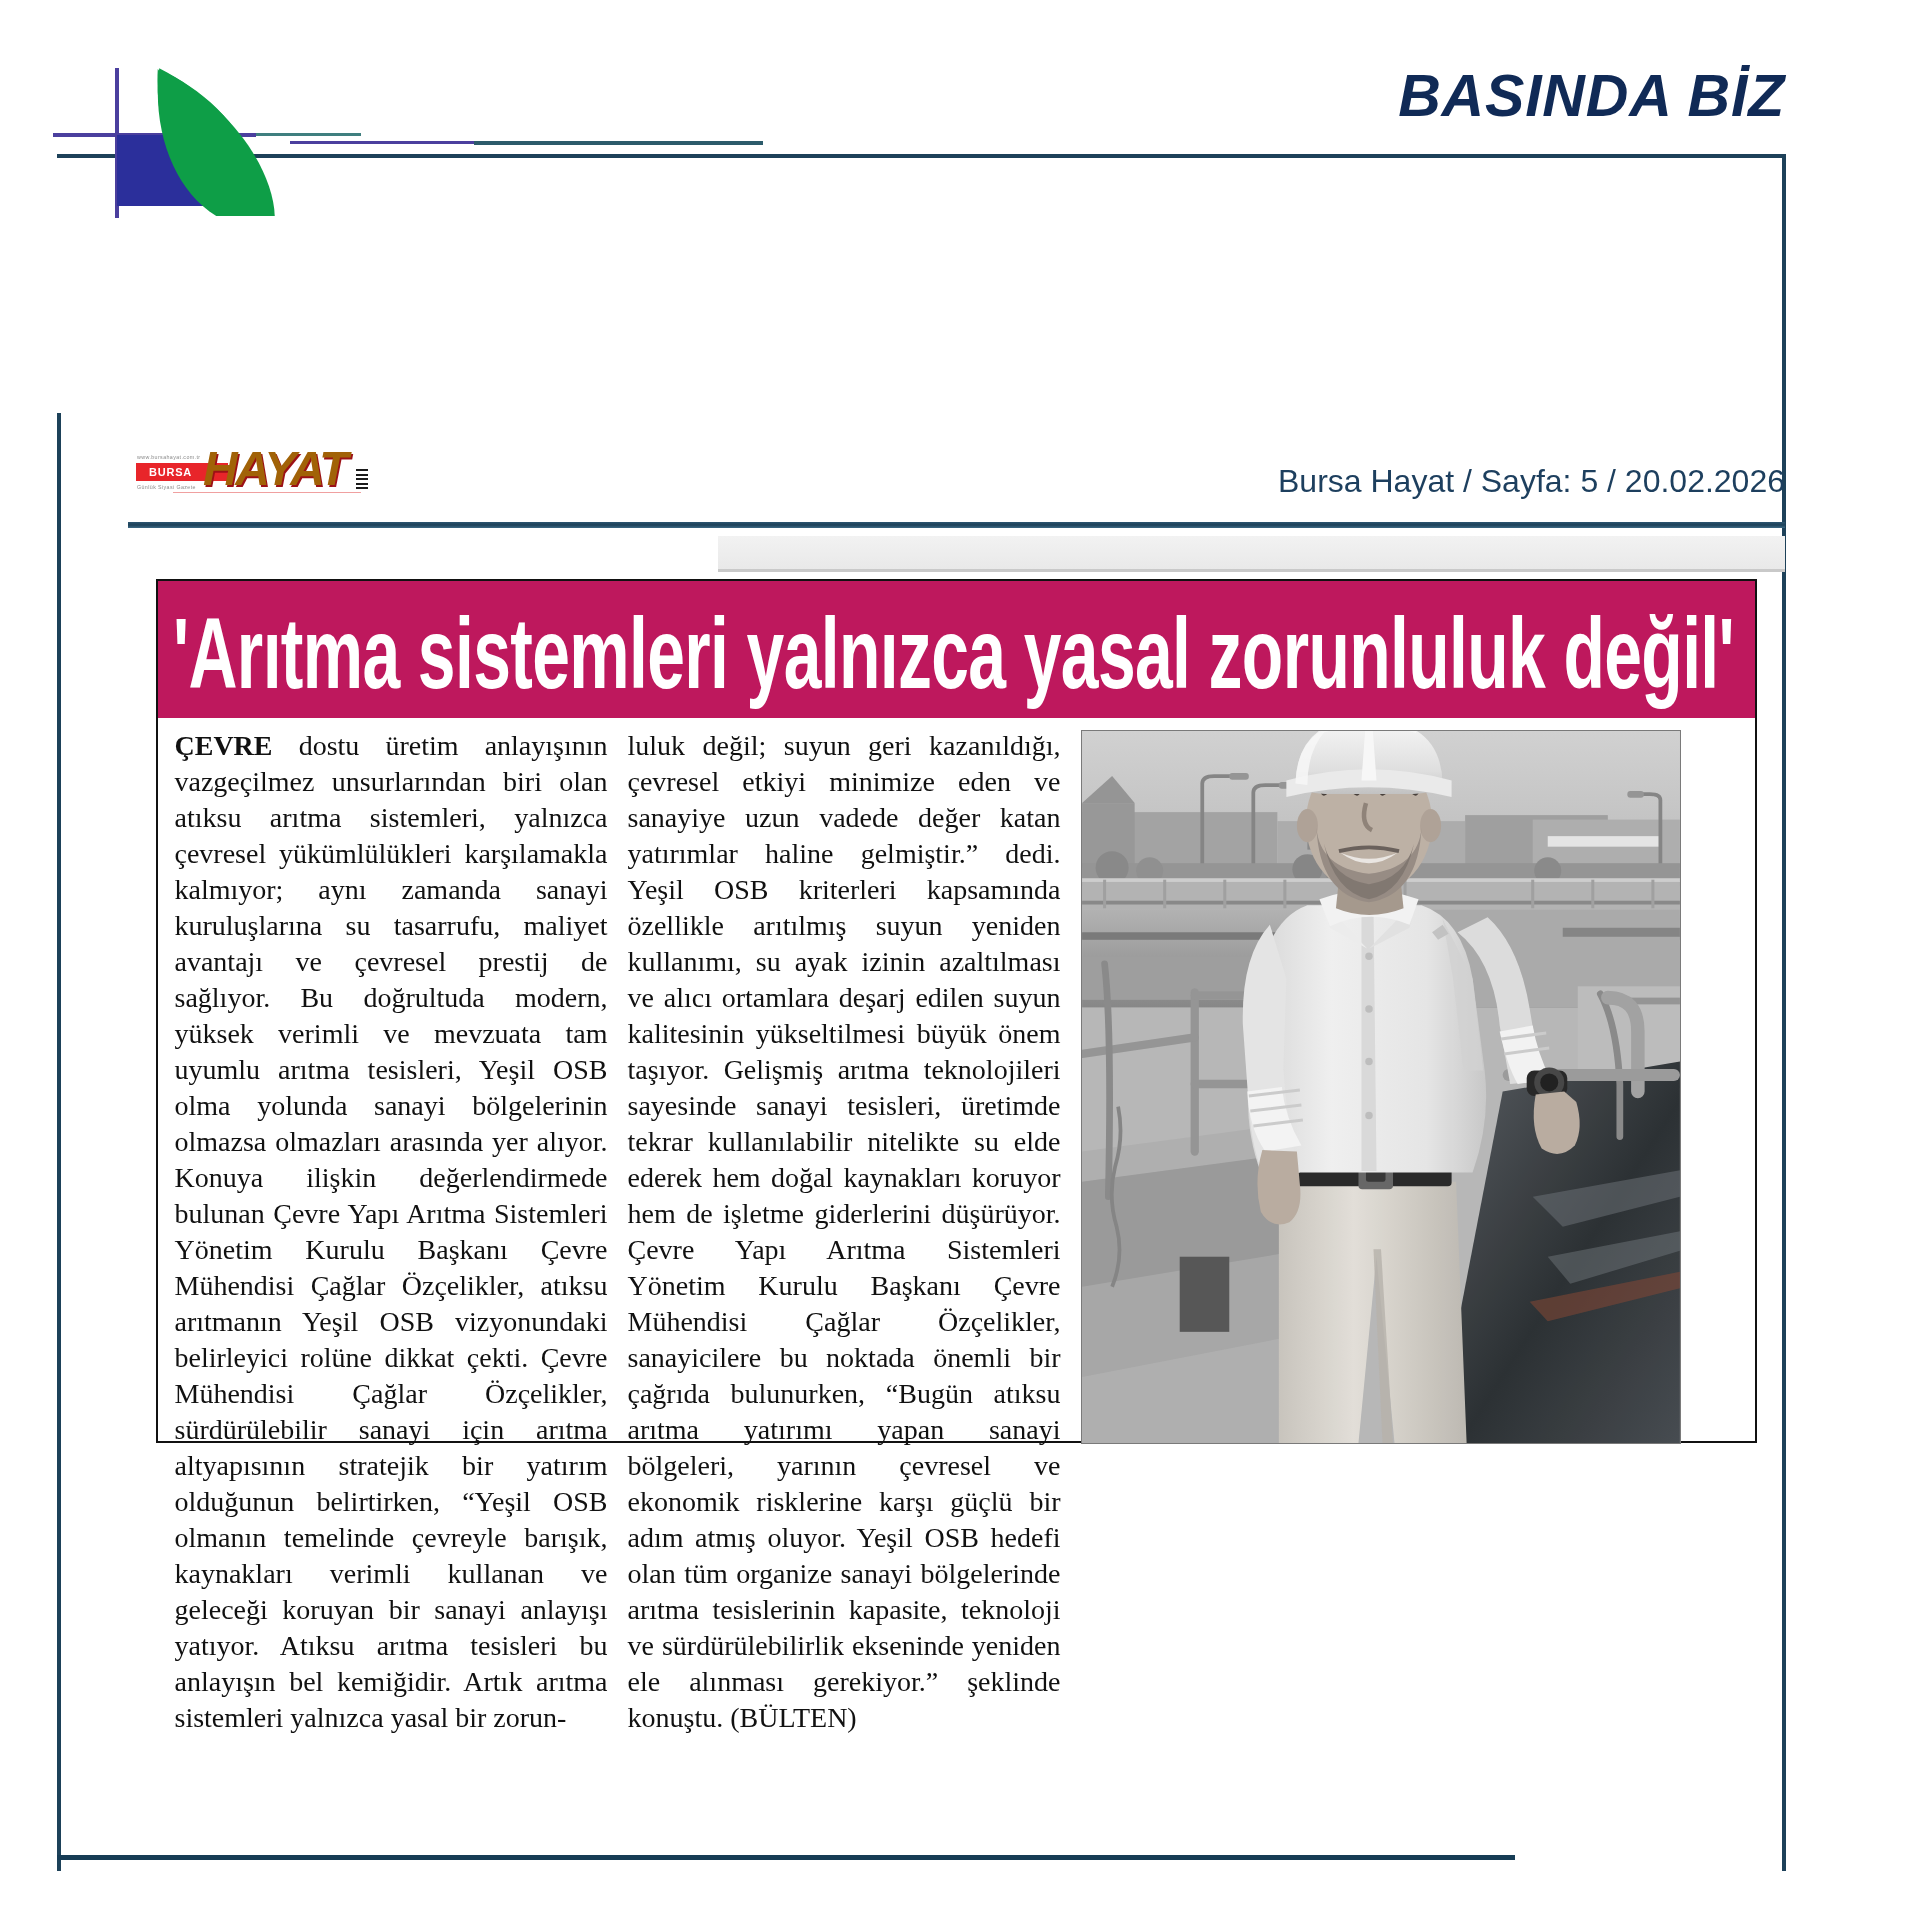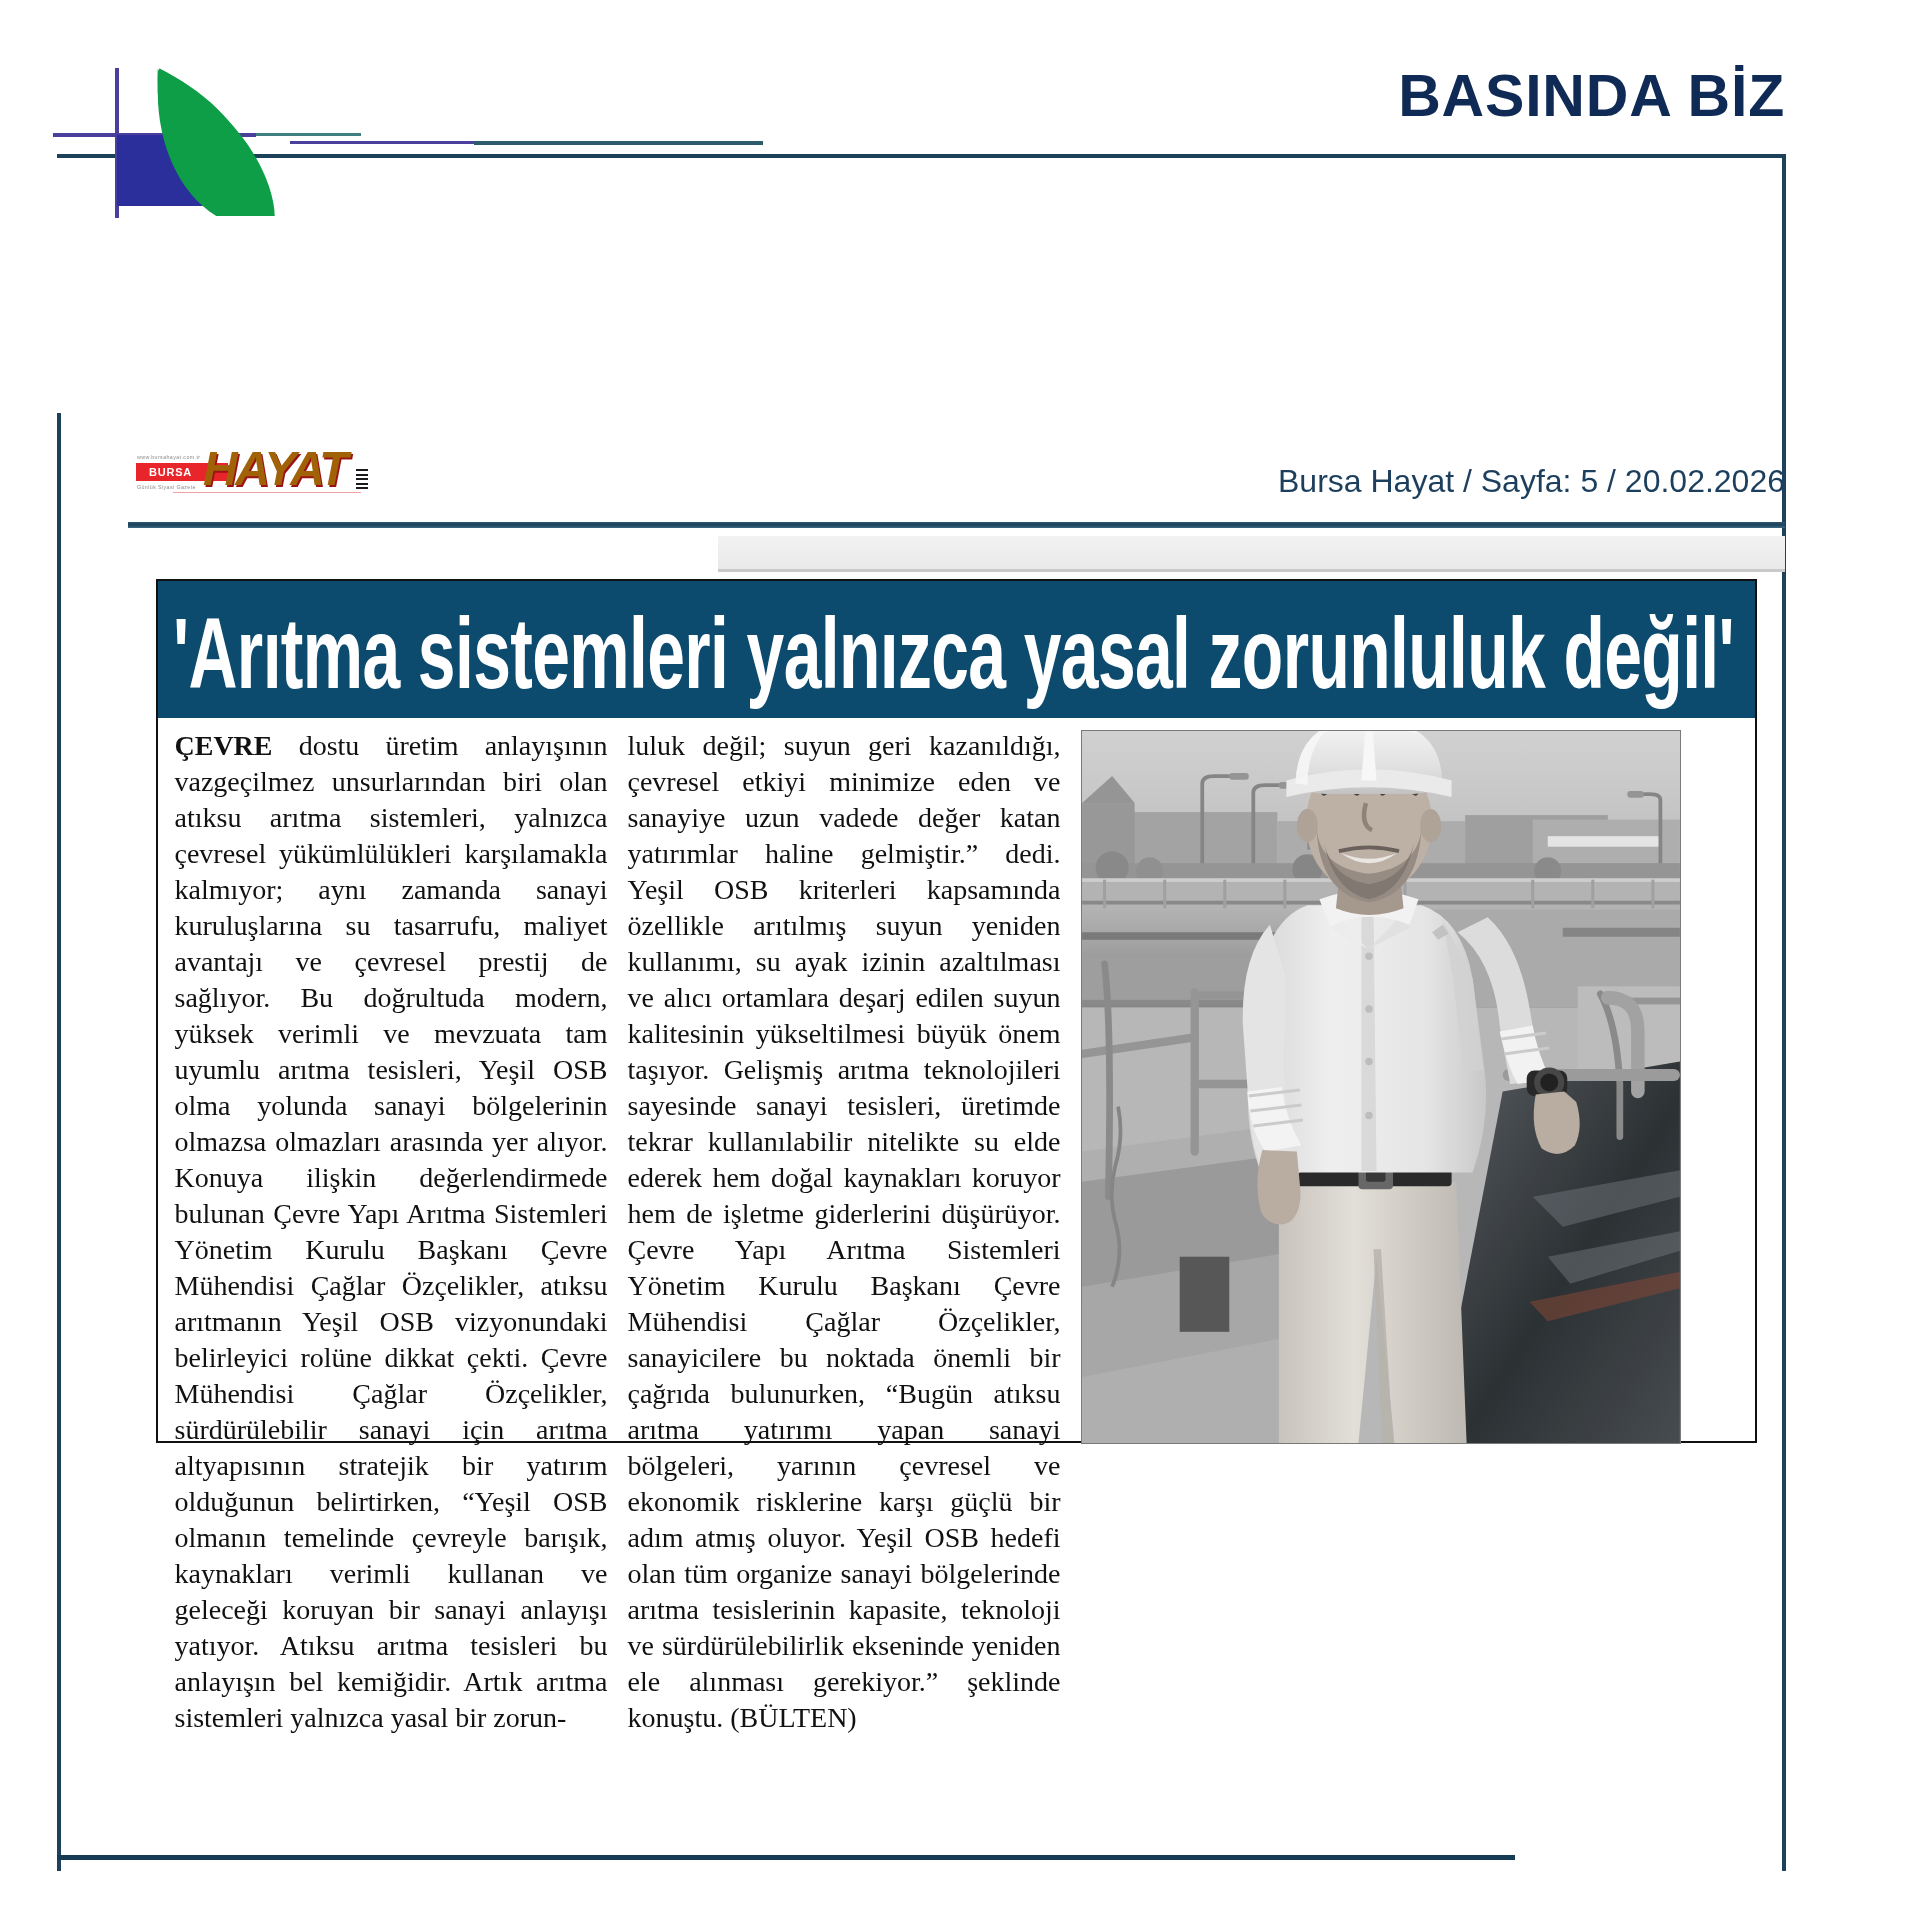--- a/index.html
+++ b/index.html
@@ -111,20 +111,21 @@
 
   
   #basinda-biz {
     position: absolute;
     right: 139px; top: 62px;
     font-size: 59px;
     font-weight: bold;
     color: #102a56;
     letter-spacing: 0.8px;
     white-space: nowrap;
+    font-style: italic;
   }
 
   
   #paper-logo {
     position: absolute;
     left: 128px; top: 448px;
     width: 244px; height: 48px;
     overflow: hidden;
     background: #ffffff;
   }
@@ -213,21 +214,21 @@
     left: 156px; top: 579px;
     width: 1601px; height: 864px;
     background: #ffffff;
     border: 2.3px solid #111111;
     box-sizing: border-box;
   }
   #headline-banner {
     position: absolute;
     left: 0; top: 0;
     width: 100%; height: 137px;
-    background: #0c4a6e;
+    background: #be185d;
     overflow: hidden;
   }
   #headline-text {
     position: absolute;
     left: 15px; top: 9px;
     width: 1571px;
     color: #ffffff;
     font-size: 84px;
     font-weight: bold;
     font-family: "Liberation Sans", sans-serif;

